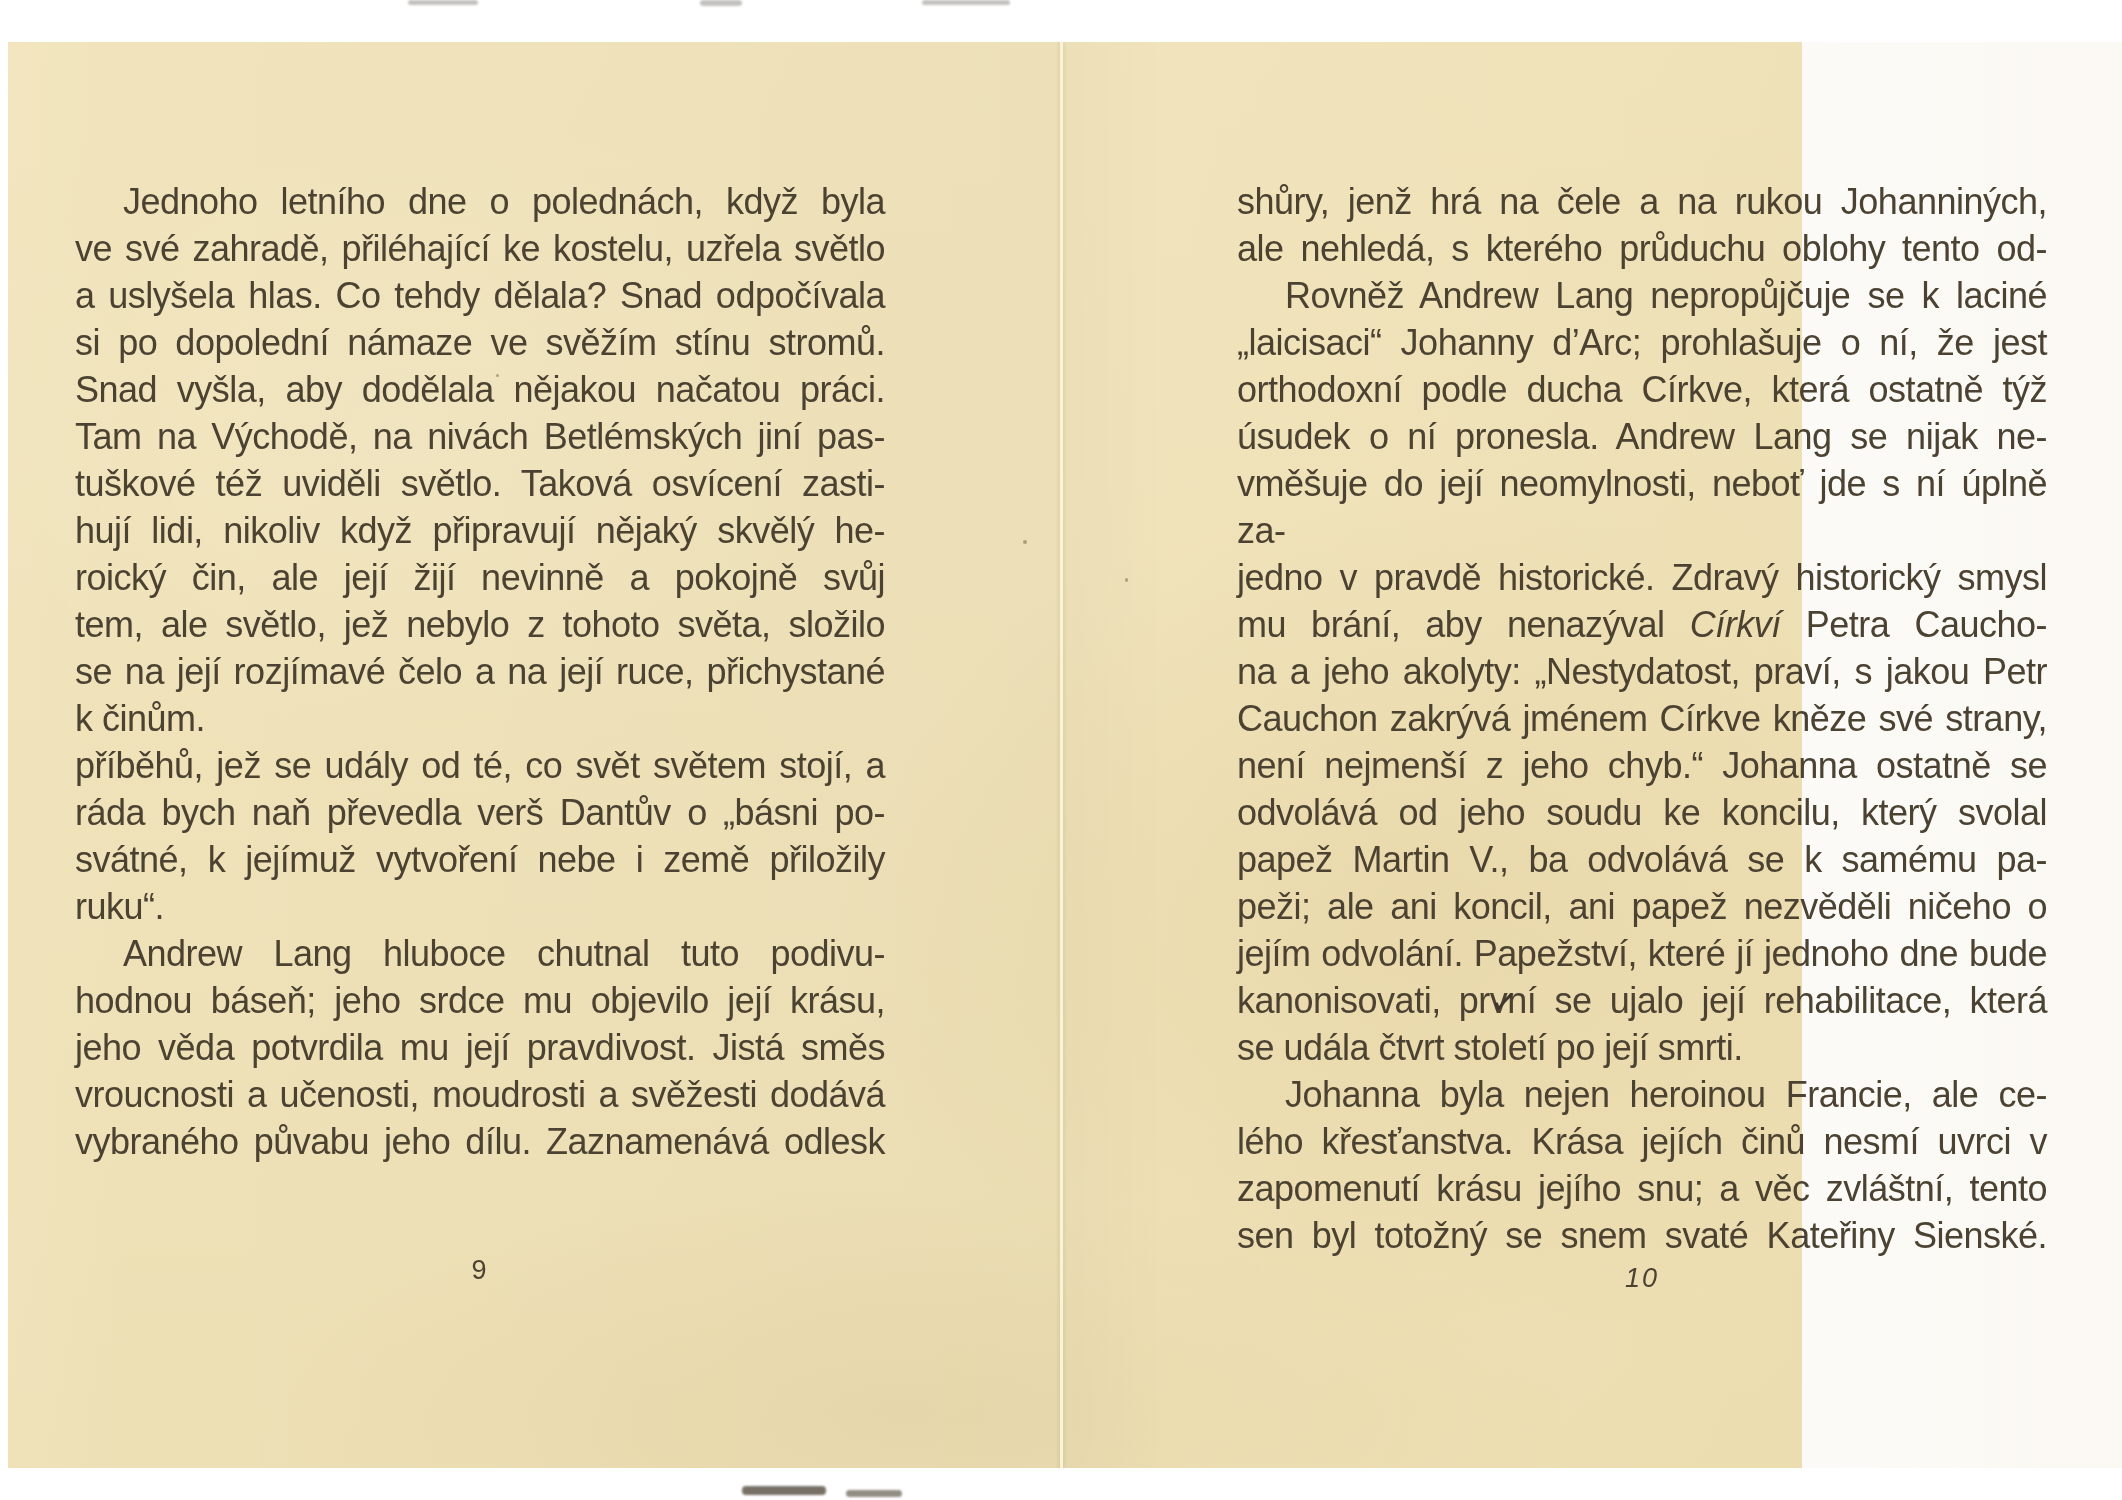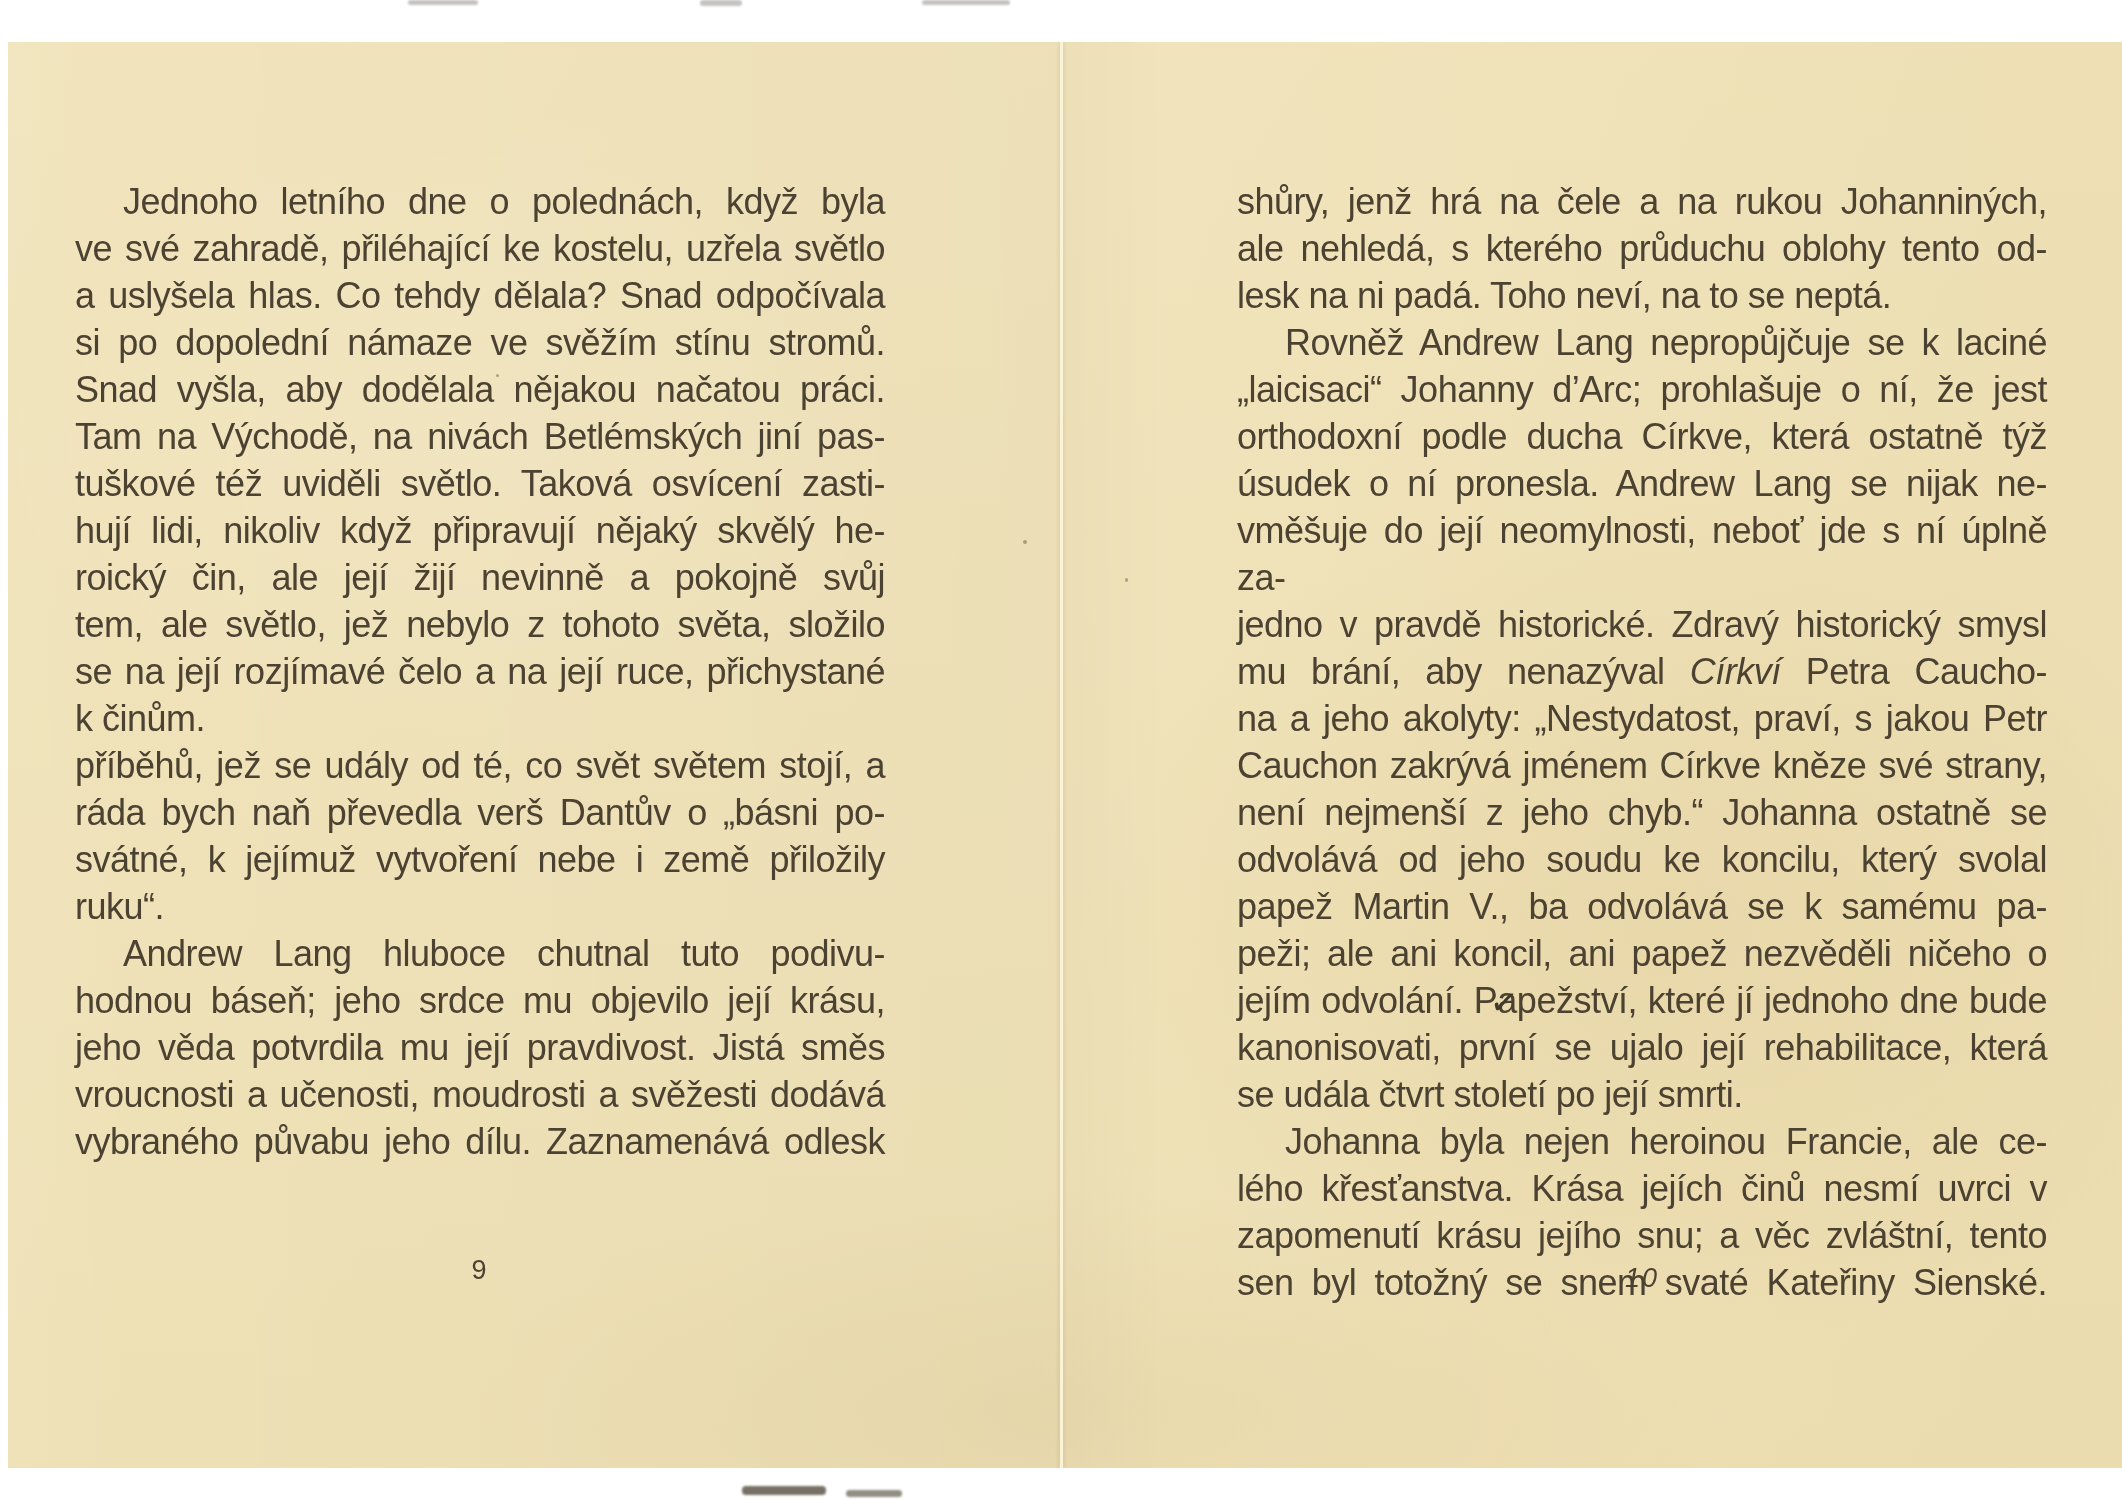--- a/index.html
+++ b/index.html
@@ -3,21 +3,21 @@
 <meta charset="utf-8">
 <style>
   html,body{margin:0;padding:0;}
   body{
     width:2122px;height:1500px;position:relative;overflow:hidden;
     background:#ffffff;
     font-family:"Liberation Sans","DejaVu Sans",sans-serif;
   }
   
   .paper{
-    position:absolute;left:8px;top:42px;width:2114px;height:1426px;
+    position:absolute;left:8px;top:42px;width:1794px;height:1426px;
     background:
       radial-gradient(ellipse 700px 500px at 22% 28%, rgba(255,255,255,0.10), transparent 70%),
       radial-gradient(ellipse 800px 600px at 78% 62%, rgba(186,152,82,0.10), transparent 72%),
       radial-gradient(ellipse 900px 300px at 50% 96%, rgba(170,140,80,0.08), transparent 75%),
       linear-gradient(#f1e4bc,#eee0b5);
   }
   .page-half{position:absolute;top:0;height:100%;}
   .half-left{left:0;width:1052px;background:linear-gradient(90deg, rgba(255,255,255,0.05), rgba(0,0,0,0) 12%, rgba(0,0,0,0.015) 96%);}
   .half-right{left:1055px;width:1059px;background:linear-gradient(90deg, rgba(0,0,0,0.02), rgba(0,0,0,0) 10%, rgba(198,168,96,0.07) 90%);}
   .seam{
@@ -97,21 +97,20 @@
       <div class="line para-end">ruku“.</div>
       <div class="line indent">Andrew Lang hluboce chutnal tuto podivu-</div>
       <div class="line">hodnou báseň; jeho srdce mu objevilo její krásu,</div>
       <div class="line">jeho věda potvrdila mu její pravdivost. Jistá směs</div>
       <div class="line">vroucnosti a učenosti, moudrosti a svěžesti dodává</div>
       <div class="line">vybraného půvabu jeho dílu. Zaznamenává odlesk</div>
     </div>
   <div class="text-block tb-right">
       <div class="line">shůry, jenž hrá na čele a na rukou Johanniných,</div>
       <div class="line">ale nehledá, s kterého průduchu oblohy tento od-</div>
-      <div class="line para-end">lesk na ni padá. Toho neví, na to se neptá.</div>
       <div class="line indent">Rovněž Andrew Lang nepropůjčuje se k laciné</div>
       <div class="line">„laicisaci“ Johanny d’Arc; prohlašuje o ní, že jest</div>
       <div class="line">orthodoxní podle ducha Církve, která ostatně týž</div>
       <div class="line">úsudek o ní pronesla. Andrew Lang se nijak ne-</div>
       <div class="line">vměšuje do její neomylnosti, neboť jde s ní úplně za-</div>
       <div class="line">jedno v pravdě historické. Zdravý historický smysl</div>
       <div class="line">mu brání, aby nenazýval <i>Církví</i> Petra Caucho-</div>
       <div class="line">na a jeho akolyty: „Nestydatost, praví, s jakou Petr</div>
       <div class="line">Cauchon zakrývá jménem Církve kněze své strany,</div>
       <div class="line">není nejmenší z jeho chyb.“ Johanna ostatně se</div>

